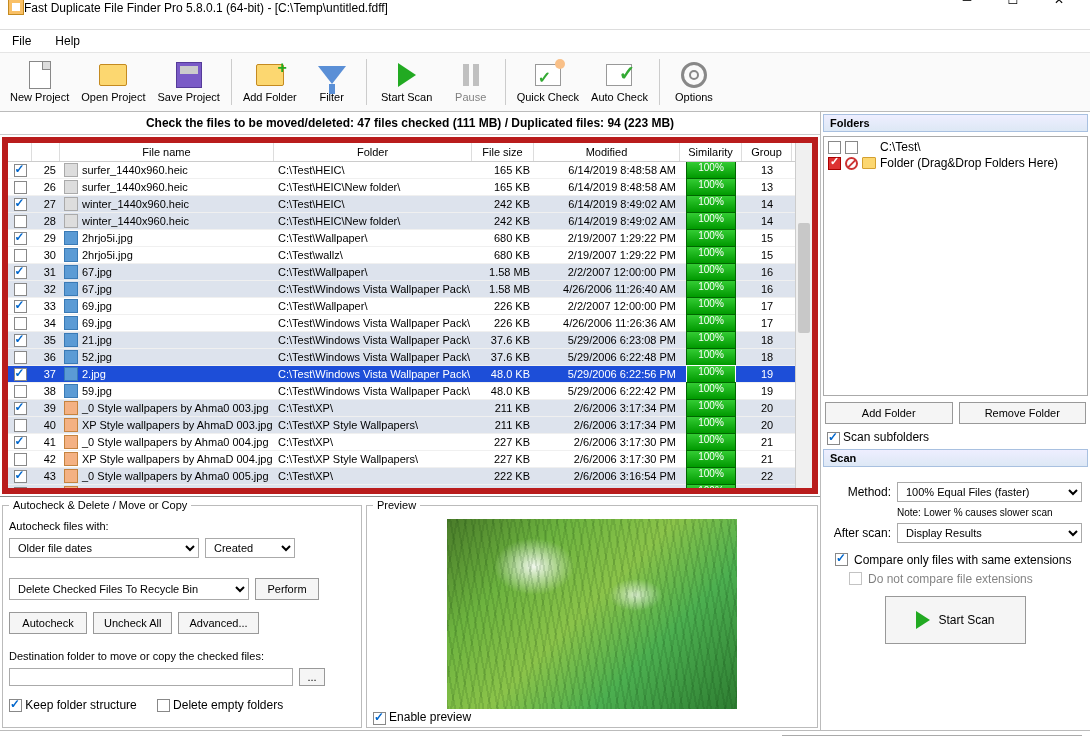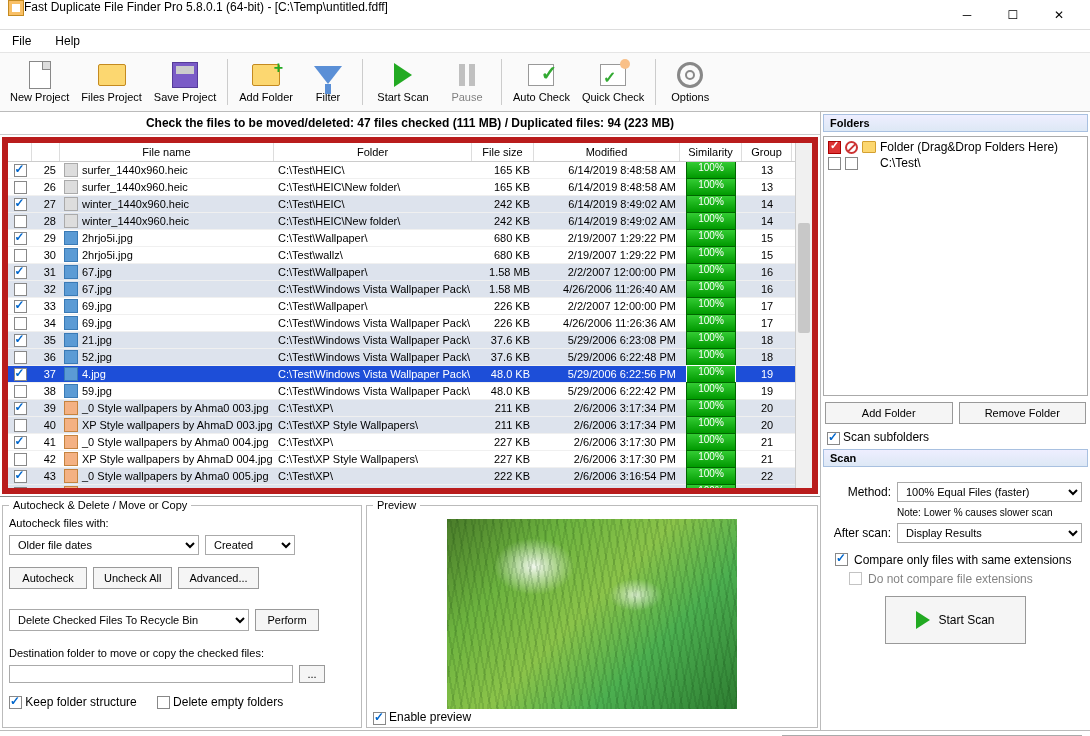--- a/index.html
+++ b/index.html
@@ -1,17 +1,17 @@
 <!DOCTYPE html>
 <html><head>
 <meta charset="utf-8">
 <style>
 * { box-sizing: border-box; margin: 0; padding: 0; font-family: "Segoe UI", Tahoma, sans-serif; font-size: 12px; }
 body { background: #fff; width: 1090px; height: 736px; overflow: hidden; position: relative; }
-.titlebar { height: 30px; display: flex; align-items: flex-start; padding: 0 8px; border-bottom: 1px solid #ddd; }
+.titlebar { height: 30px; display: flex; align-items: flex-end; padding: 14px 8px; border-bottom: 1px solid #ddd; }
 .titlebar .title { flex: 1; font-size: 12px; }
 .winbtns { display: flex; }
 .winbtn { width: 46px; height: 30px; display: flex; align-items: center; justify-content: center; }
 .menubar { height: 22px; display: flex; align-items: center; padding: 0 6px; gap: 12px; }
 .menubar span { padding: 2px 6px; }
 .toolbar { height: 60px; border-top: 1px solid #e5e5e5; border-bottom: 1px solid #bbb; display: flex; align-items: center; padding: 0 4px; background: #fafafa; }
 .tb-btn { display: flex; flex-direction: column; align-items: center; justify-content: center; padding: 4px 6px; min-width: 58px; }
 .tb-btn .tb-icon { width: 28px; height: 28px; display: flex; align-items: center; justify-content: center; }
 .tb-btn .tb-label { font-size: 11px; margin-top: 2px; }
 .tb-sep { width: 1px; height: 46px; background: #ccc; margin: 0 5px; }
@@ -40,21 +40,21 @@
 .fileico.jpg2 { background: #f4b183; border-color: #c5833f; }
 .simbar { display: inline-block; width: 50px; height: 18px; background: linear-gradient(#3c3, #090); color: #fff; font-size: 10px; line-height: 12px; border: 1px solid #060; text-align: center; }
 .row-odd { background: #dde3ed; }
 .row-sel { background: #1d4ed8; color: #fff; }
 .row-sel .simbar { border-color: #fff; }
 .vscroll { width: 17px; background: #f0f0f0; border-left: 1px solid #ccc; position: relative; }
 .vthumb { position: absolute; left: 2px; right: 2px; background: #c8c8c8; border-radius: 2px; }
 .bottom-panels { display: flex; height: 234px; border-top: 1px solid #888; }
 .panel { border: 1px solid #bbb; margin: 2px; padding: 6px; }
 .panel legend, .panel-title { font-size: 11px; padding: 0 4px; }
-.autocheck-panel { width: 360px; display: flex; flex-direction: column; }
+.autocheck-panel { width: 360px; display: flex; flex-direction: column; justify-content: center; }
 .row-controls { display: flex; gap: 6px; margin: 6px 0; }
 select, input[type=text] { border: 1px solid #aaa; padding: 2px 4px; font-size: 11px; background: #fff; }
 button.btn { border: 1px solid #999; background: #f5f5f5; padding: 4px 10px; font-size: 11px; min-width: 78px; }
 .preview-panel { flex: 1; position: relative; }
 .preview-img { width: 290px; height: 190px; margin: 2px auto; background: radial-gradient(ellipse at 30% 25%, rgba(255,255,255,0.9) 0%, rgba(255,255,255,0) 14%), radial-gradient(ellipse at 65% 40%, rgba(255,255,255,0.7) 0%, rgba(255,255,255,0) 10%), linear-gradient(135deg, #4a7c2a 0%, #6db33f 25%, #8bc34a 48%, #4caf50 70%, #2e7d32 100%); position: relative; overflow: hidden; }
 .preview-img::after { content: ""; position: absolute; inset: 0; background: repeating-linear-gradient(80deg, rgba(0,50,0,0.12) 0 2px, transparent 2px 7px), repeating-linear-gradient(100deg, rgba(0,40,0,0.1) 0 2px, transparent 2px 9px); }
 .right { width: 270px; border-left: 1px solid #bbb; display: flex; flex-direction: column; }
 .section-hdr { background: linear-gradient(#eef, #dde8f5); border: 1px solid #a8c0e0; padding: 2px 6px; font-weight: bold; font-size: 11px; margin: 2px; }
 .folders-box { border: 1px solid #aaa; margin: 2px; flex: 0 0 260px; padding: 2px; overflow: auto; }
 .folder-row { display: flex; align-items: center; gap: 4px; padding: 1px 2px; }
@@ -114,21 +114,21 @@
   <div class="tb-btn">
       <div class="tb-icon">
         <div class="doc-ico"></div>
       </div>
       <span class="tb-label">New Project</span>
     </div>
   <div class="tb-btn">
       <div class="tb-icon">
         <div class="open-folder-ico"></div>
       </div>
-      <span class="tb-label">Files Project</span>
+      <span class="tb-label">Open Project</span>
     </div>
   <div class="tb-btn">
       <div class="tb-icon">
         <div class="disk-ico"></div>
       </div>
       <span class="tb-label">Save Project</span>
     </div>
   <div class="tb-sep"></div>
   <div class="tb-btn">
       <div class="tb-icon">
@@ -154,29 +154,29 @@
         <div class="pause-ico">
           <span></span>
           <span></span>
         </div>
       </div>
       <span class="tb-label">Pause</span>
     </div>
   <div class="tb-sep"></div>
   <div class="tb-btn">
       <div class="tb-icon">
+        <div class="checkperson-ico"></div>
+      </div>
+      <span class="tb-label">Quick Check</span>
+    </div>
+  <div class="tb-btn">
+      <div class="tb-icon">
         <div class="check-ico"></div>
       </div>
       <span class="tb-label">Auto Check</span>
-    </div>
-  <div class="tb-btn">
-      <div class="tb-icon">
-        <div class="checkperson-ico"></div>
-      </div>
-      <span class="tb-label">Quick Check</span>
     </div>
   <div class="tb-sep"></div>
   <div class="tb-btn">
       <div class="tb-icon">
         <div class="gear-ico"></div>
       </div>
       <span class="tb-label">Options</span>
     </div>
 </div>
 
@@ -325,21 +325,21 @@
               <div class="c-folder">C:\Test\Windows Vista Wallpaper Pack\</div>
               <div class="c-size">37.6 KB</div>
               <div class="c-mod">5/29/2006 6:22:48 PM</div>
               <div class="c-sim"><span class="simbar">100%</span></div>
               <div class="c-grp">18</div>
             </div>
             <div class="grow row-sel">
               <div class="c-chk"><span class="chk checked"></span></div>
               <div class="c-num">37</div>
               <div class="c-ico"><span class="fileico jpg"></span></div>
-              <div class="c-name">4.jpg</div>
+              <div class="c-name">2.jpg</div>
               <div class="c-folder">C:\Test\Windows Vista Wallpaper Pack\</div>
               <div class="c-size">48.0 KB</div>
               <div class="c-mod">5/29/2006 6:22:56 PM</div>
               <div class="c-sim"><span class="simbar">100%</span></div>
               <div class="c-grp">19</div>
             </div>
             <div class="grow">
               <div class="c-chk"><span class="chk"></span></div>
               <div class="c-num">38</div>
               <div class="c-ico"><span class="fileico jpg"></span></div>
@@ -423,28 +423,28 @@
       </div>
     </div>
     <div class="bottom-panels">
       <fieldset class="panel autocheck-panel">
         <legend>Autocheck &amp; Delete / Move or Copy</legend>
         <div style="font-size:11px;">Autocheck files with:</div>
         <div class="row-controls">
           <select style="width:190px;"><option>Older file dates</option></select>
           <select style="width:90px;"><option>Created</option></select>
         </div>
+        <div class="row-controls" style="margin-top:14px;">
+          <select style="width:240px;"><option>Delete Checked Files To Recycle Bin</option></select>
+          <button class="btn" style="min-width:64px;">Perform</button>
+        </div>
         <div class="row-controls">
           <button class="btn">Autocheck</button>
           <button class="btn">Uncheck All</button>
           <button class="btn">Advanced...</button>
-        </div>
-        <div class="row-controls" style="margin-top:14px;">
-          <select style="width:240px;"><option>Delete Checked Files To Recycle Bin</option></select>
-          <button class="btn" style="min-width:64px;">Perform</button>
         </div>
         <div style="font-size:11px;margin-top:10px;">Destination folder to move or copy the checked files:</div>
         <div class="row-controls">
           <input type="text" style="width: 284px;">
           <button class="btn" style="min-width:26px;padding:2px 4px;">...</button>
         </div>
         <div class="row-controls" style="margin-top:6px;">
           <label><span class="chk checked"></span> <span>Keep folder structure</span></label>
           <label style="margin-left:14px;"><span class="chk"></span> <span>Delete empty folders</span></label>
         </div>
@@ -454,30 +454,30 @@
         <div class="preview-img"></div>
         <label style="position:absolute;bottom:2px;left:6px;font-size:11px;"><span class="chk checked"></span> <span>Enable preview</span></label>
       </fieldset>
     </div>
   </div>
 
   <div class="right">
     <div class="section-hdr">Folders</div>
     <div class="folders-box">
       <div class="folder-row">
+        <span class="chk"></span>
+        <span class="chk"></span>
+        <span style="width:14px"></span>
+        <span>C:\Test\</span>
+      </div>
+      <div class="folder-row">
         <span class="red-chk"></span>
         <span class="forbid-ico"></span>
         <span class="folder-ico"></span>
         <span>Folder (Drag&amp;Drop Folders Here)</span>
-      </div>
-      <div class="folder-row">
-        <span class="chk"></span>
-        <span class="chk"></span>
-        <span style="width:14px"></span>
-        <span>C:\Test\</span>
       </div>
     </div>
     <div class="row-controls" style="margin:4px;">
       <button class="btn" style="flex:1;">Add Folder</button>
       <button class="btn" style="flex:1;">Remove Folder</button>
     </div>
     <label style="margin:2px 6px;font-size:11px;"><span class="chk checked"></span> <span>Scan subfolders</span></label>
 
     <div class="section-hdr">Scan</div>
     <div class="scan-box">

